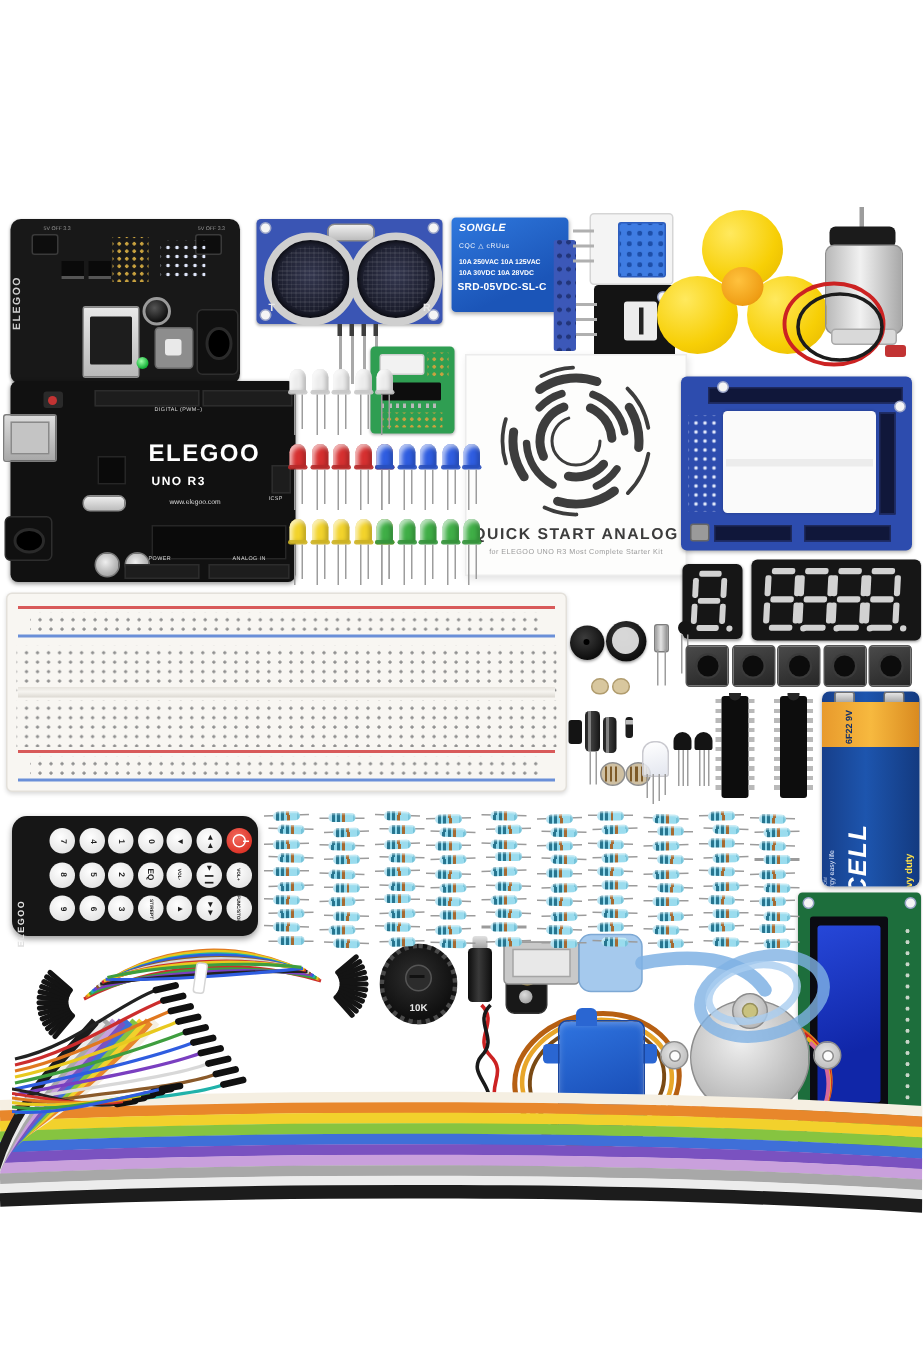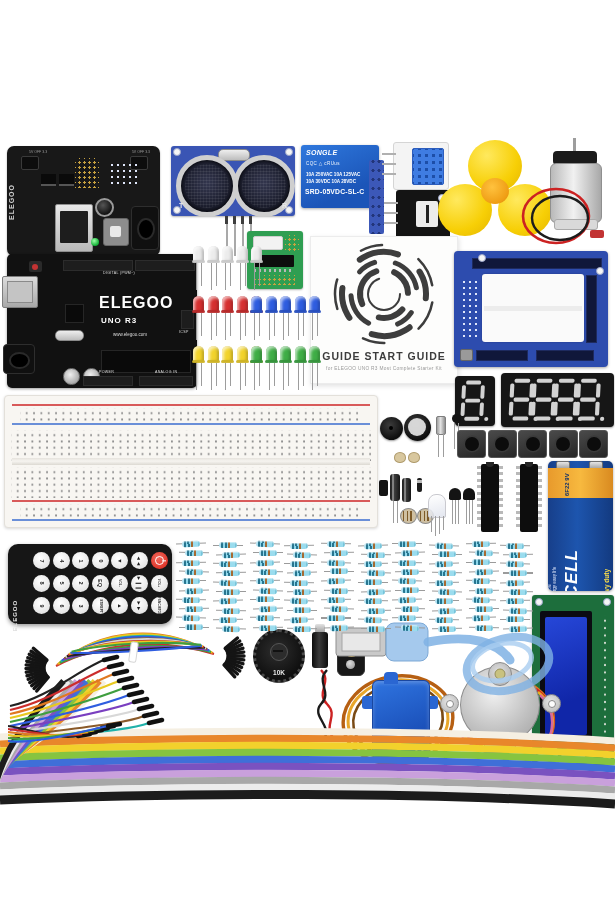--- a/index.html
+++ b/index.html
@@ -272,21 +272,21 @@
   <div class="abs guide" style="left:310px;top:236px;width:146px;height:146px;">
     <svg class="abs" style="left:17px;top:5px;" width="112" height="108" viewBox="0 0 112 108">
       <g fill="none" stroke="#3d3d3d" stroke-linecap="round" transform="translate(56,52)">
         <circle r="16" stroke-width="2" stroke-dasharray="70 30"></circle>
         <circle r="24" stroke-width="6" stroke-dasharray="26 22 40 18" transform="rotate(40)"></circle>
         <circle r="33" stroke-width="5" stroke-dasharray="34 26 18 30" transform="rotate(-70)"></circle>
         <circle r="42" stroke-width="6" stroke-dasharray="28 34 40 28" transform="rotate(150)"></circle>
         <circle r="49" stroke-width="2.5" stroke-dasharray="30 38 22 40" transform="rotate(10)"></circle>
       </g>
     </svg>
-    <span class="title">GUIDE START GUIDE</span>
+    <span class="title">QUICK START ANALOG</span>
     <span class="subtitle">for ELEGOO UNO R3 Most Complete Starter Kit</span>
   </div>
 
   <div class="abs shield" style="left:454px;top:251px;width:154px;height:116px;">
     <div class="hdrb golddots" style="left:18px;top:7px;width:128px;height:9px;"></div>
     <div class="abs whitedots" style="left:5px;top:26px;width:20px;height:64px;"></div>
     <div class="minibb bbdots" style="left:28px;top:23px;width:102px;height:68px;"></div>
     <div class="abs" style="left:30px;top:55px;width:98px;height:5px;background:#ececec;"></div>
     <div class="hdrb golddots" style="left:132px;top:24px;width:9px;height:66px;"></div>
     <div class="hdrb golddots" style="left:22px;top:99px;width:50px;height:9px;"></div>

